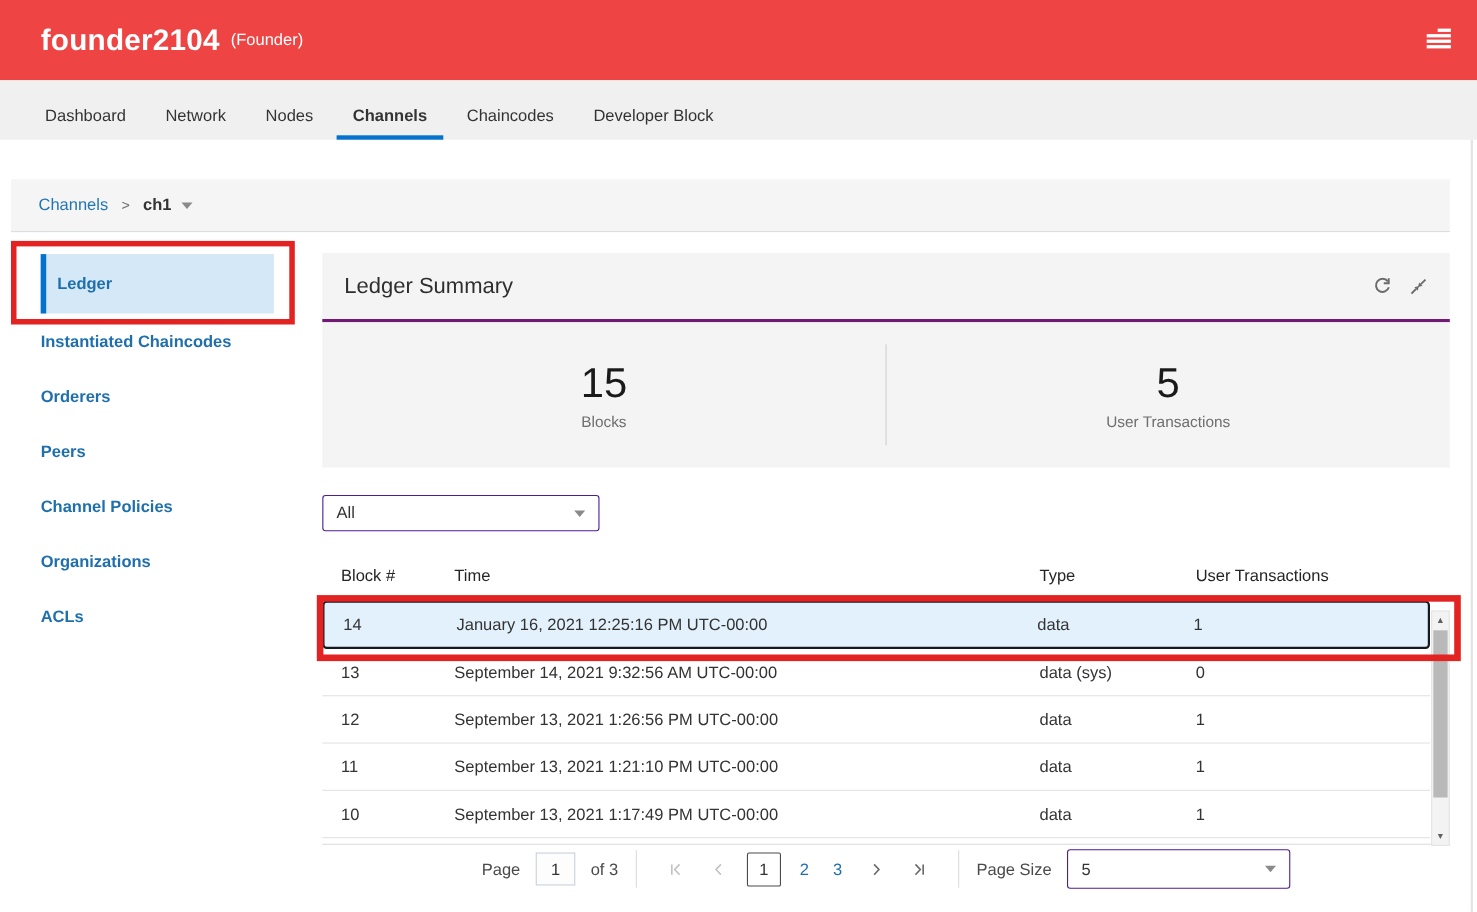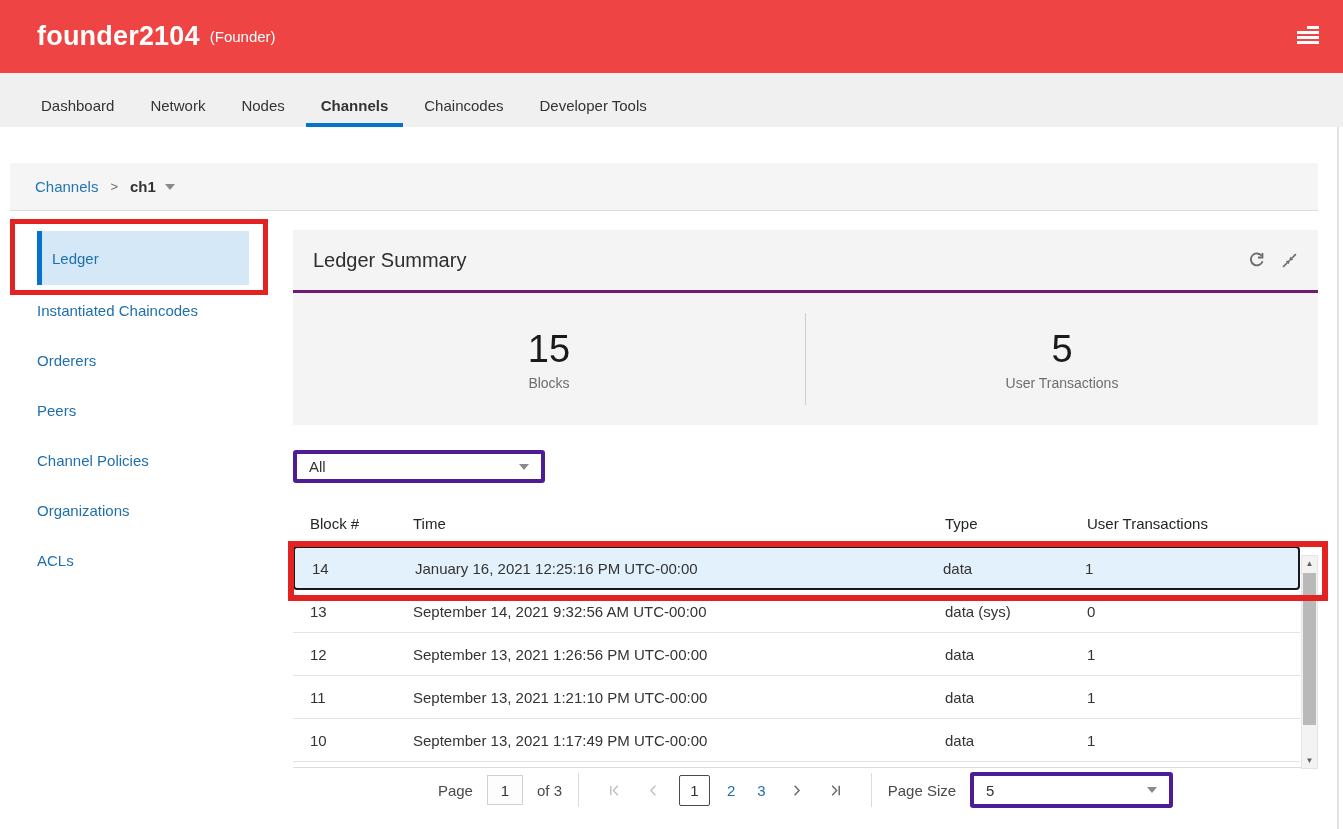--- a/index.html
+++ b/index.html
@@ -46,21 +46,21 @@
   .crumb-current { font-weight:bold; color:#333; }
   .caret-down {
     display:inline-block; width:0; height:0; margin-left:9px;
     border-left:5px solid transparent; border-right:5px solid transparent; border-top:6px solid #8a8a8a;
   }
 
   
   .sidebar { position:absolute; top:231px; left:37px; width:212px; }
   .side-item {
     height:50px; display:flex; align-items:center;
-    font-size:15px; font-weight:400; color:#1f6fad; cursor:pointer;
+    font-size:15px; font-weight:700; color:#1f6fad; cursor:pointer;
   }
   .side-item.selected {
     height:54px; background:#d4e8f8; border-left:5px solid #0572CE; padding-left:10px;
   }
 
   
   .main { position:absolute; top:230px; left:293px; width:1025px; }
   .panel-header {
     height:63px; background:#f4f4f4; border-bottom:3px solid #701a75;
     display:flex; align-items:center; padding:0 20px;
@@ -70,21 +70,21 @@
   .icon-btn { margin-left:16px; cursor:pointer; display:flex; align-items:center; }
 
   .stats { height:132px; background:#f4f4f4; display:flex; }
   .stat { flex:1; display:flex; flex-direction:column; align-items:center; justify-content:center; }
   .stat-value { font-size:38px; color:#1a1a1a; }
   .stat-label { font-size:14px; color:#6e6e6e; margin-top:4px; }
   .stats-divider { width:1px; background:#cfcfcf; margin:20px 0; }
 
   .filter-row { margin-top:25px; }
   .select {
-    width:252px; height:33px; background:#fff; border:4px solid #4c1d95; border-radius:3px;
+    width:252px; height:33px; background:#fff; border:1px solid #4c1d95; border-radius:3px;
     display:flex; align-items:center; padding:0 12px; font-size:15px; color:#333; cursor:pointer;
   }
   .select .caret-down { margin-left:auto; }
 
   
   .table { margin-top:32px; position:relative; }
   .thead { display:flex; width:1007px; height:31px; }
   .th { font-size:15px; color:#252525; }
   .c1 { flex:0 0 120px; padding-left:17px; }
   .c2 { flex:1; }
@@ -147,21 +147,21 @@
       <span></span>
   </div>
 </div>
 
 <div class="tabbar">
   <div class="tab">Dashboard</div>
   <div class="tab">Network</div>
   <div class="tab">Nodes</div>
   <div class="tab active">Channels</div>
   <div class="tab">Chaincodes</div>
-  <div class="tab">Developer Tools</div>
+  <div class="tab">Developer Block</div>
 </div>
 
 <div class="breadcrumb-bar">
   <span class="crumb-link">Channels</span>
   <span class="crumb-sep">&gt;</span>
   <span class="crumb-current">ch1</span>
   <span class="caret-down"></span>
 </div>
 
 <div class="sidebar">

